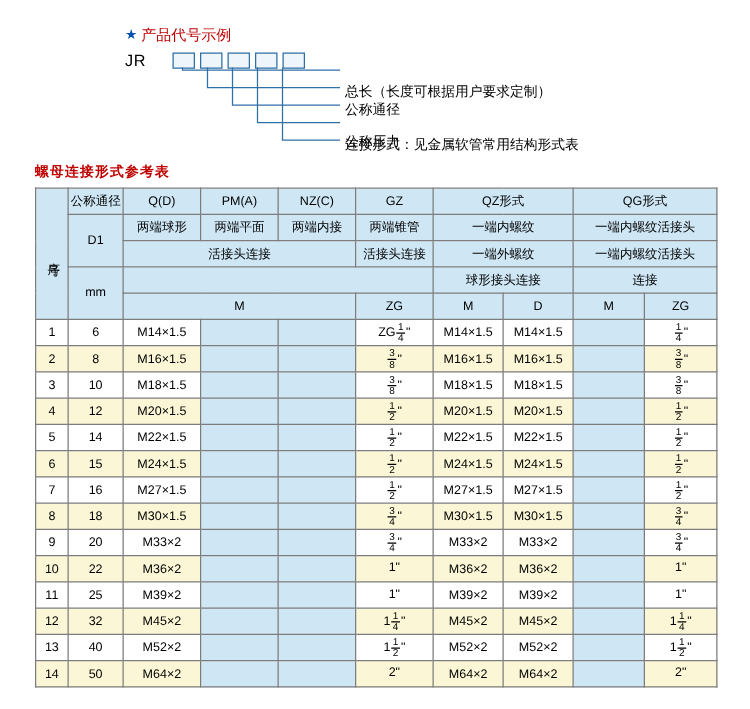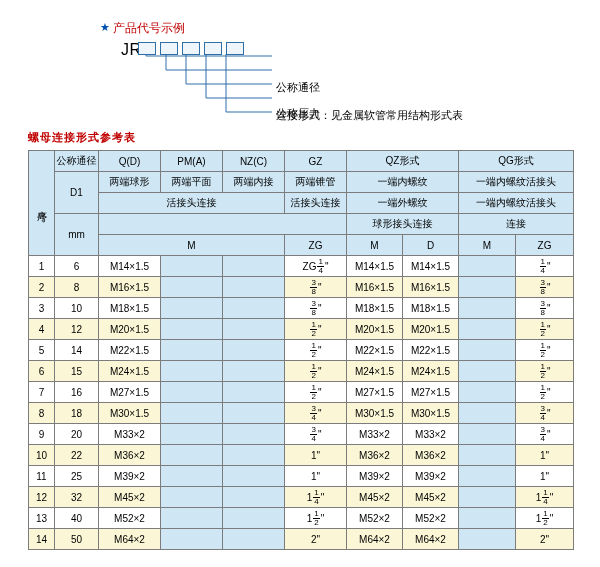--- a/index.html
+++ b/index.html
@@ -33,23 +33,23 @@
   }
   .diag-star {
     position: absolute;
     left: 100px;
     top: 21px;
     font-size: 11px;
     color: #0050b0;
   }
   .code-label {
     position: absolute;
-    left: 121px;
+    left: 100px;
     top: 41px;
-    font-size: 16px;
+    font-size: 13px;
     letter-spacing: 0.5px;
   }
   .boxrow {
     position: absolute;
     left: 138px;
     top: 42px;
     display: flex;
     gap: 4px;
   }
   .boxrow .bx {
@@ -160,20 +160,21 @@
 
     <g stroke="#2f6fa8" stroke-width="1" fill="none">
       <path d="M146,54 L146,56 L272,56"></path>
       <path d="M166,54 L166,70 L272,70"></path>
       <path d="M186,54 L186,84 L272,84"></path>
       <path d="M206,54 L206,98 L272,98"></path>
       <path d="M226,54 L226,112 L272,112"></path>
     </g>
   </svg>
 
+  <span class="leg leg1">总长（长度可根据用户要求定制）</span>
   <span class="leg leg2">公称通径</span>
   <span class="leg leg3">公称压力</span>
   <span class="leg leg4">连接形式：见金属软管常用结构形式表</span>
 </div>
 
 <div class="section-title">螺母连接形式参考表</div>
 
 <div class="tbl-wrap">
 <table class="main">
   <colgroup>

